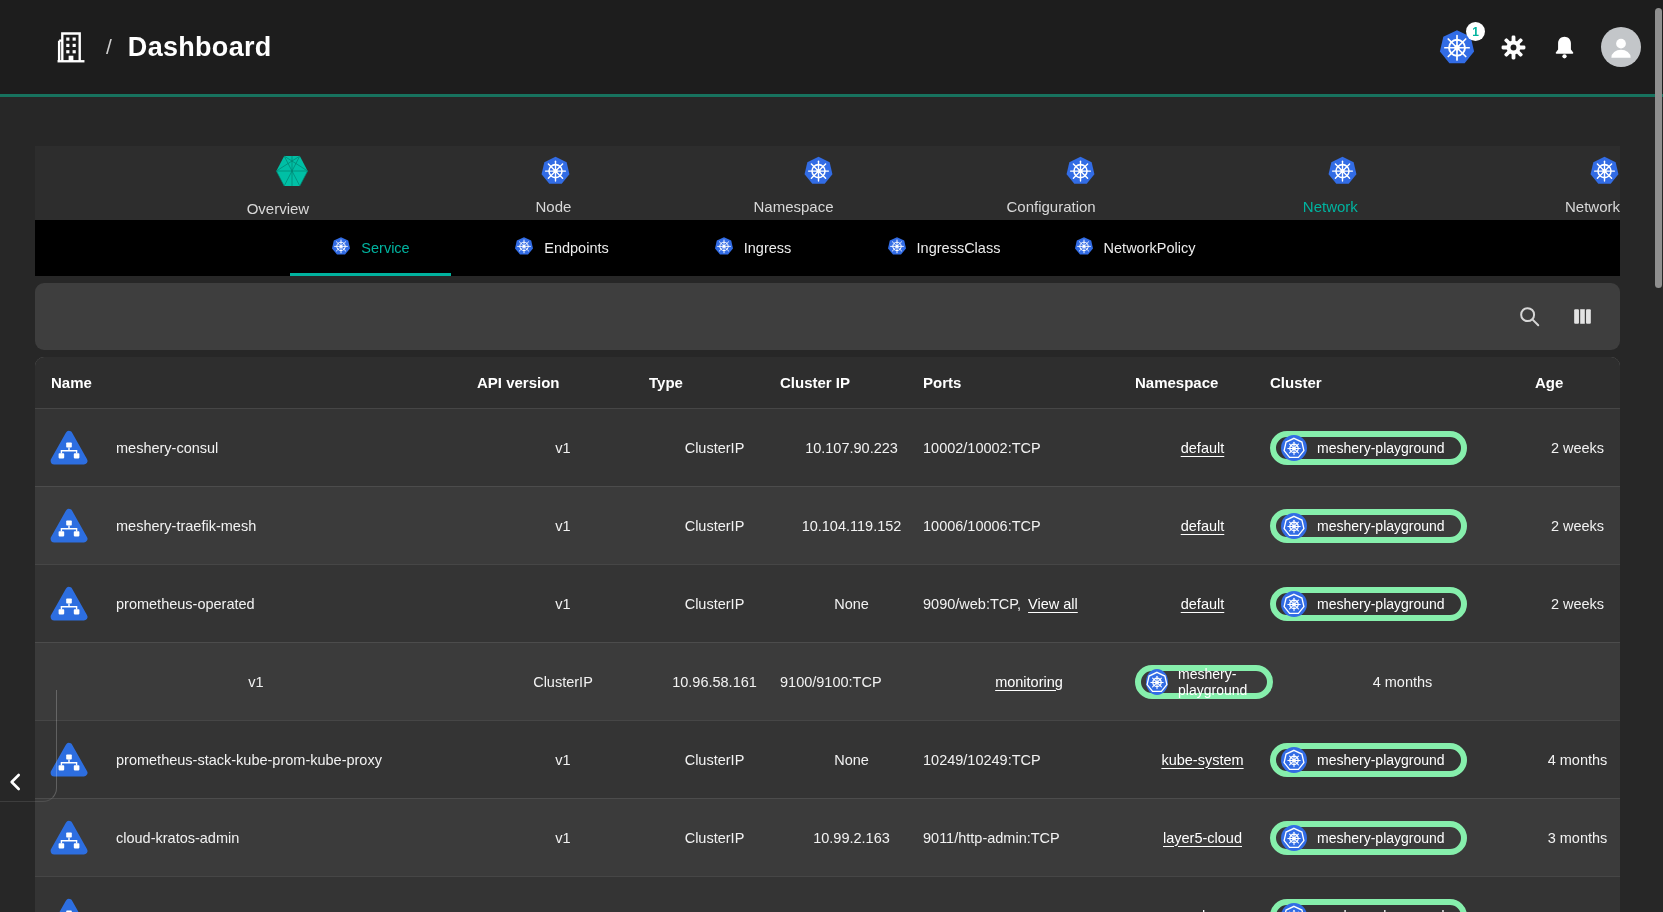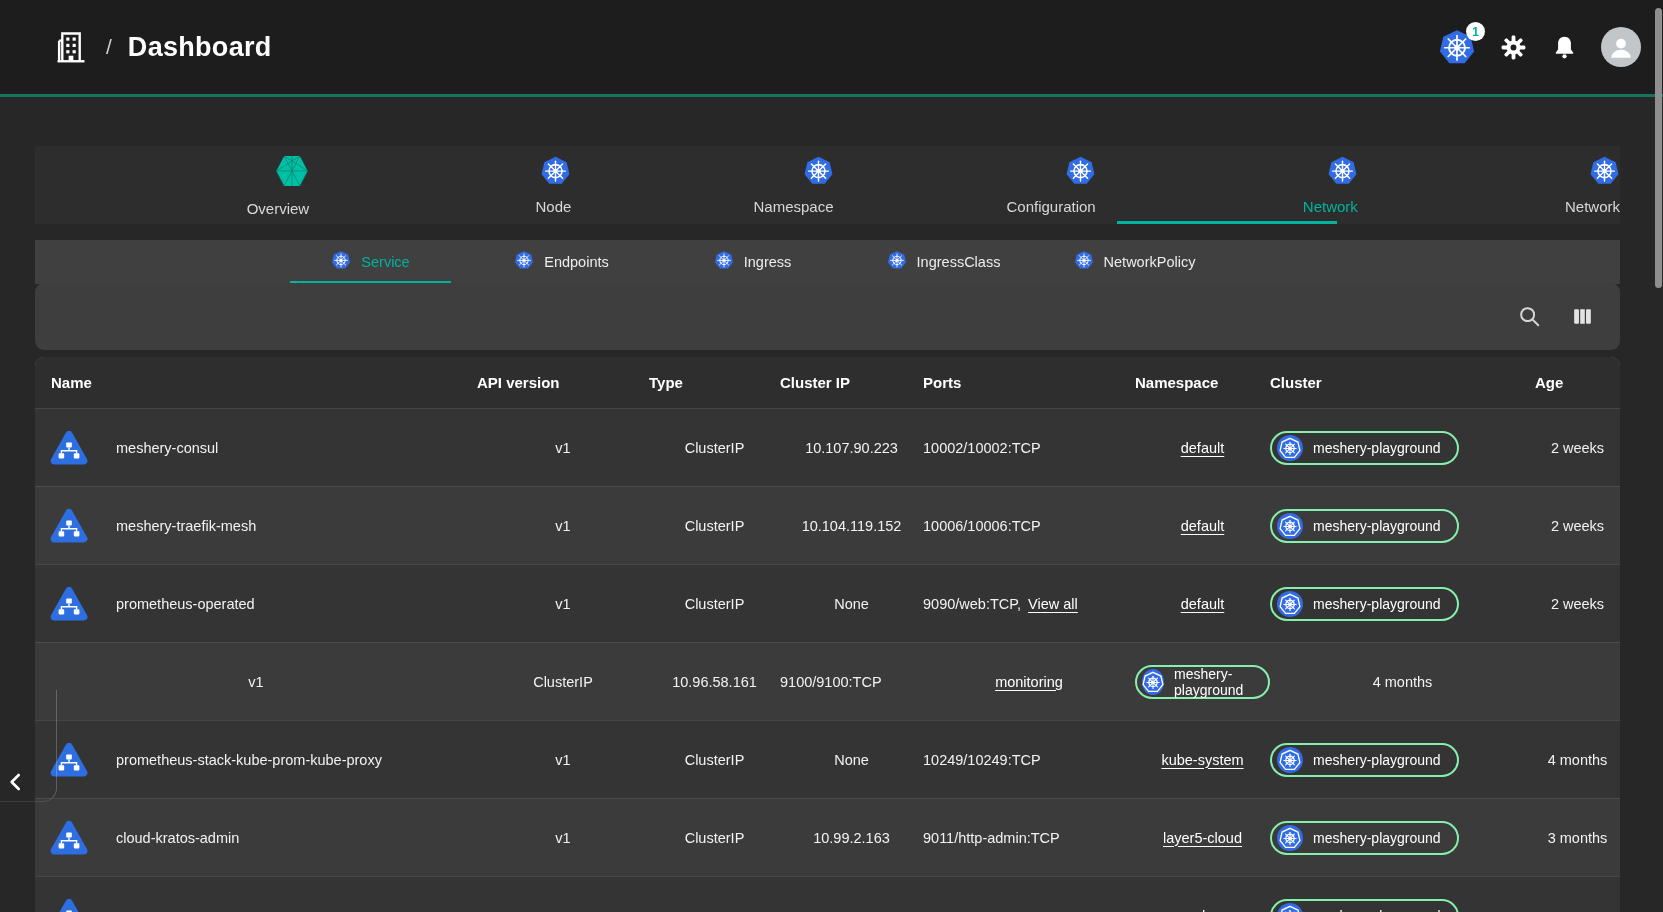--- a/index.html
+++ b/index.html
@@ -25,22 +25,22 @@
   
   .tabs-panel { position:absolute; left:35px; top:146px; width:1585px; height:78px;
                 background:#2d2d2d; display:flex; padding-left:12px; }
   .tab { flex:1; display:flex; flex-direction:column; align-items:flex-end; justify-content:center;
          gap:8px; position:relative; cursor:pointer; }
   .tab .tab-label { font-size:15px; color:#d8d8d8; }
   .tab.selected .tab-label { color:#00B39F; }
   .tab-indicator { position:absolute; bottom:0; left:8%; width:84%; height:3px; background:#00B39F; }
 
   
-  .subtabs { position:absolute; left:35px; top:240px; width:1585px; height:44px;
-             background:#404040; display:flex; padding-left:240px; }
+  .subtabs { position:absolute; left:35px; top:220px; width:1585px; height:56px;
+             background:#000000; display:flex; padding-left:240px; }
   .subtab { width:191px; display:flex; align-items:center; justify-content:center; gap:10px;
             position:relative; cursor:pointer; }
   .subtab .subtab-label { font-size:14.5px; color:#ececec; }
   .subtab.selected .subtab-label { color:#00B39F; }
   .subtab-indicator { position:absolute; bottom:0; left:8%; width:84%; height:3px; background:#00B39F; }
 
   
   .toolbar { position:absolute; left:35px; top:283px; width:1585px; height:67px;
              background:#3e3e3e; border-radius:9px;
              display:flex; align-items:center; justify-content:flex-end; gap:25px; padding-right:24px; }
@@ -55,21 +55,21 @@
   .th:first-child { padding-left:16px; }
   .trow { height:78px; border-top:1px solid rgba(255,255,255,.09); cursor:pointer; }
   .trow:nth-child(odd) { background:#343434; }
   .trow:nth-child(even) { background:#3b3b3b; }
   .cell { font-size:14.5px; color:#f2f2f2;text-align:center; }
   .name-cell { display:flex; align-items:center; gap:27px; padding-left:14px; }
   .svc-icon { width:40px; height:40px; flex:0 0 auto; }
   a.link { color:#ffffff; text-decoration:underline; text-underline-offset:3px; cursor:pointer; }
   .ports-cell { display:flex; align-items:center; gap:7px; }
   .chip { display:inline-flex; align-items:center; gap:10px; height:34px;
-          border:2px solid #86efac; border-radius:17px; padding:0 16px 0 5px; cursor:pointer; }
+          border:6px solid #86efac; border-radius:17px; padding:0 16px 0 5px; cursor:pointer; }
   .chip-icon { width:26px; height:26px; border-radius:50%; background:#326CE5;
                display:flex; align-items:center; justify-content:center; }
   .chip-label { font-size:14px; color:#ffffff; }
 
   
   .drawer-handle { position:absolute; left:0; top:690px; width:57px; height:112px;
                    border-right:1px solid rgba(255,255,255,.22);
                    border-bottom:1px solid rgba(255,255,255,.10);
                    border-bottom-right-radius:14px; }
   .collapse-chevron { position:absolute; left:3px; top:769px; width:26px; height:28px; cursor:pointer; }

